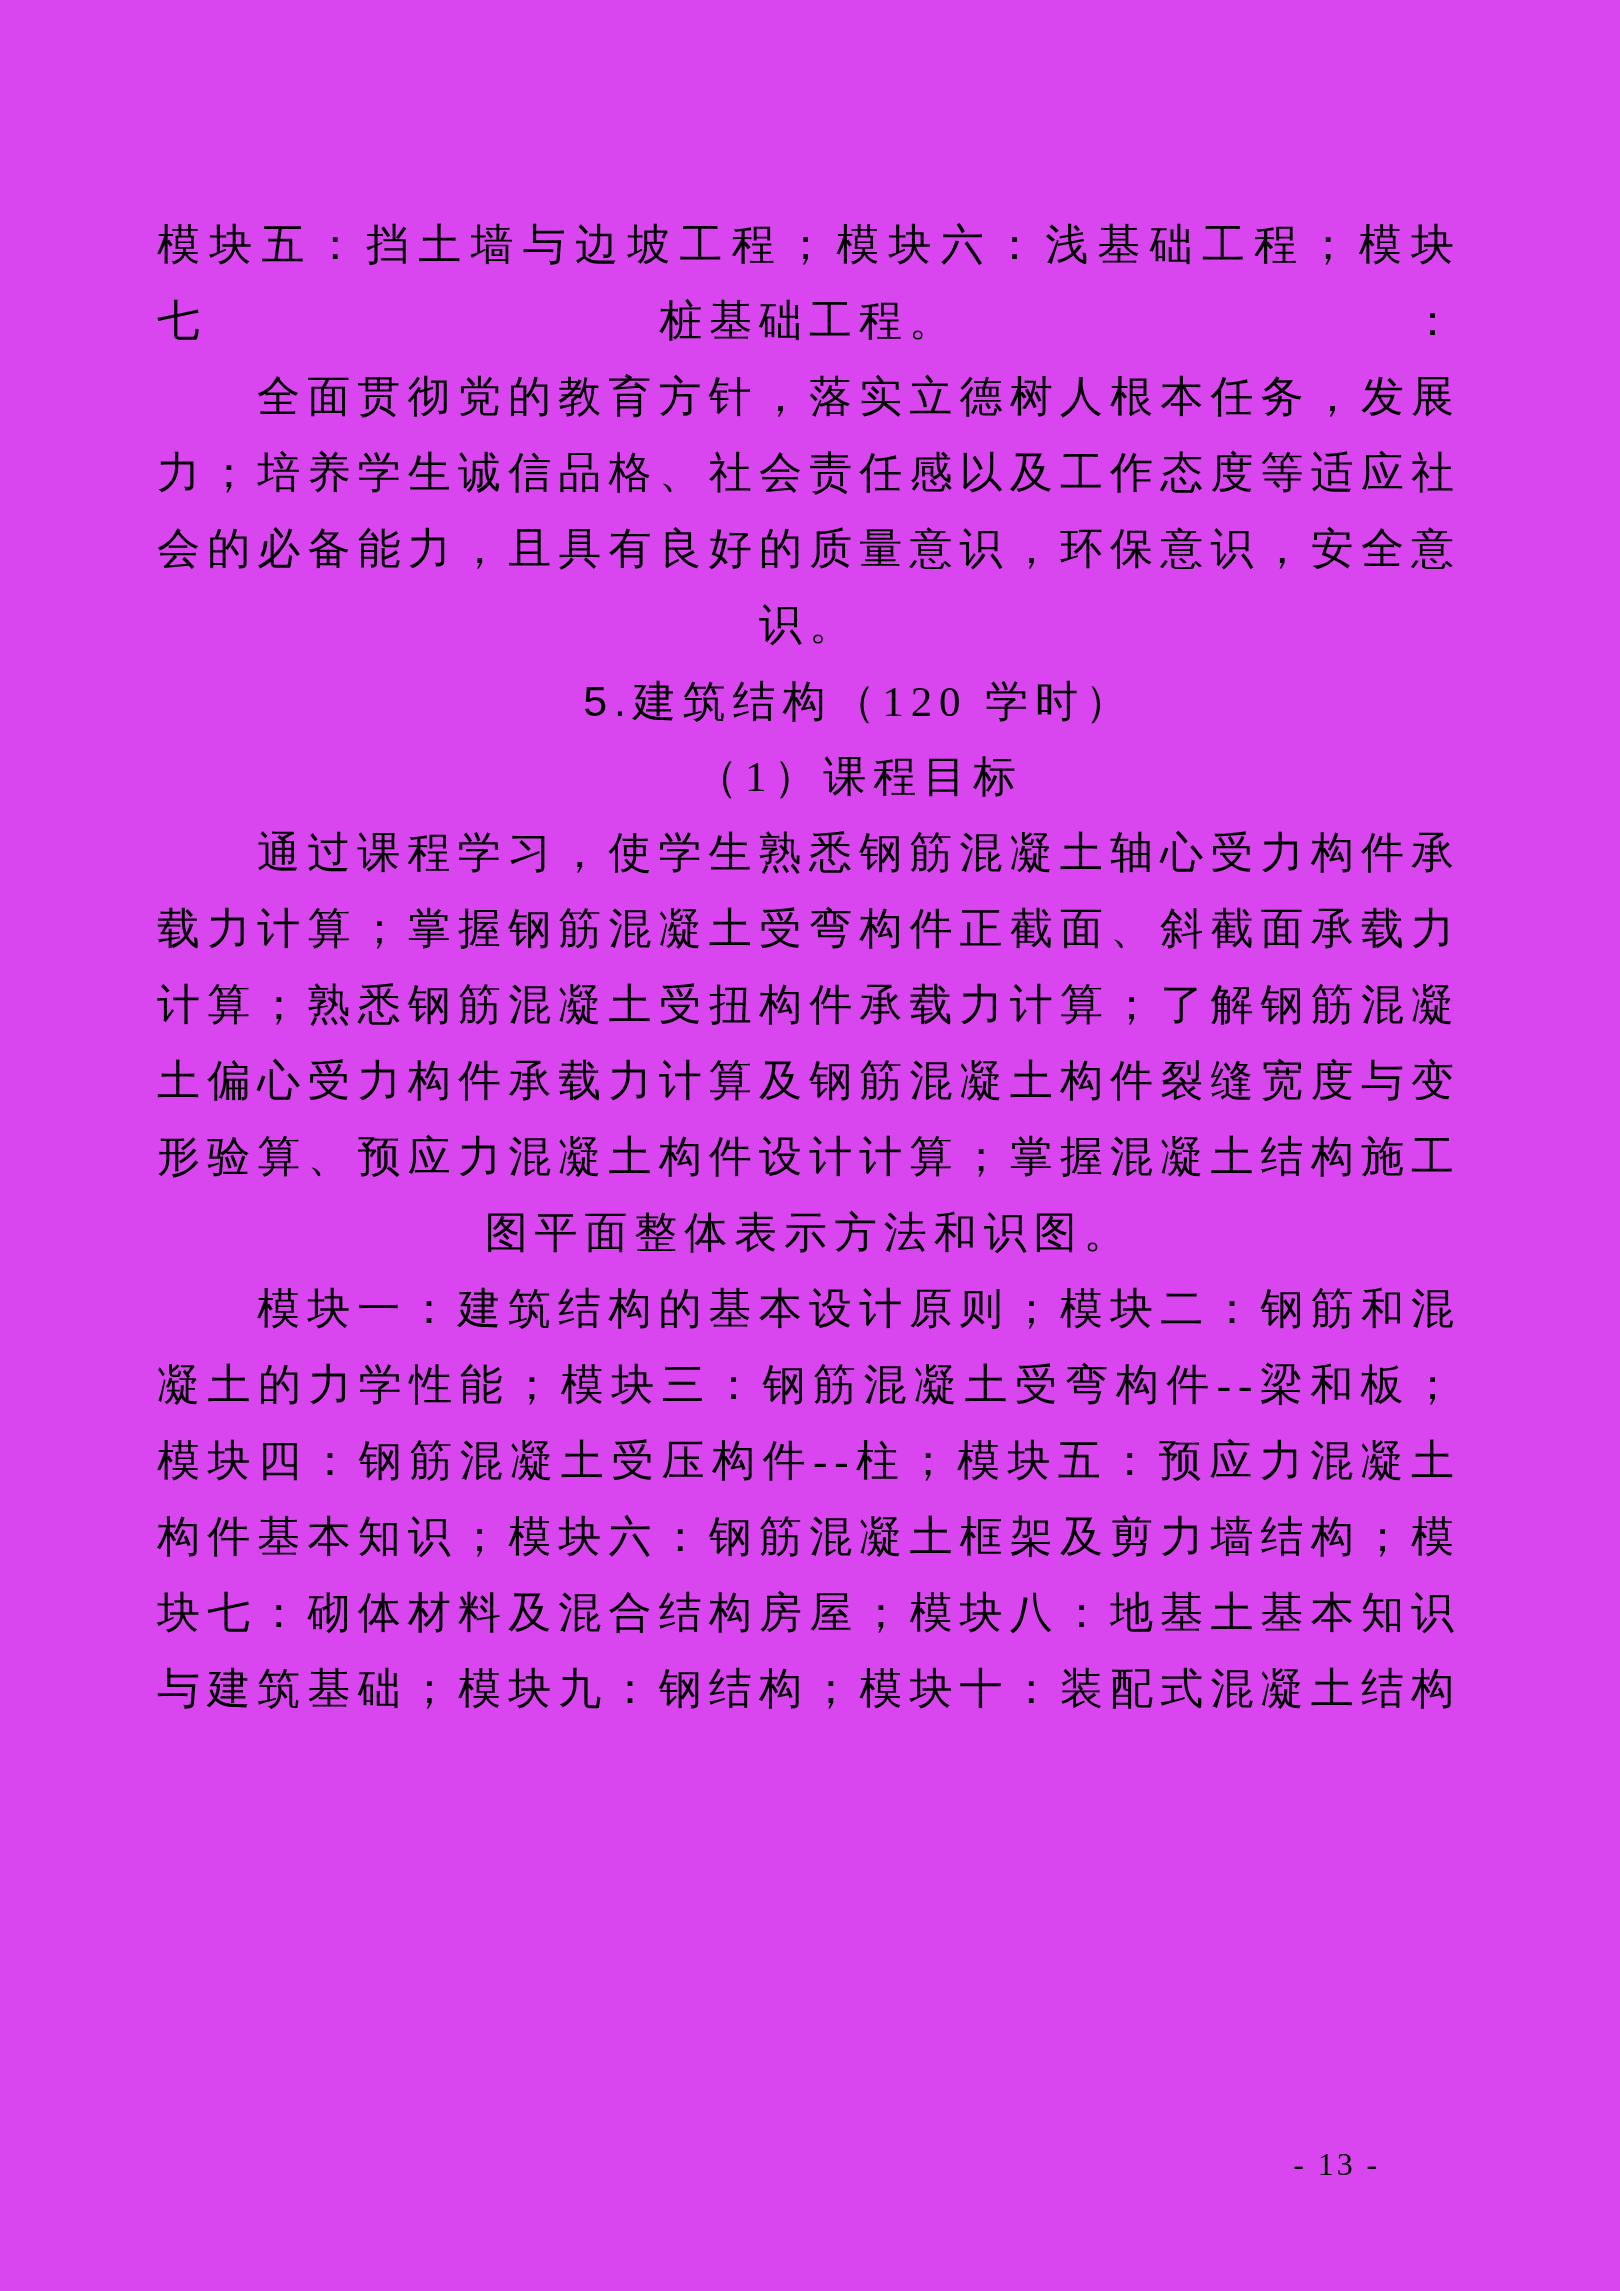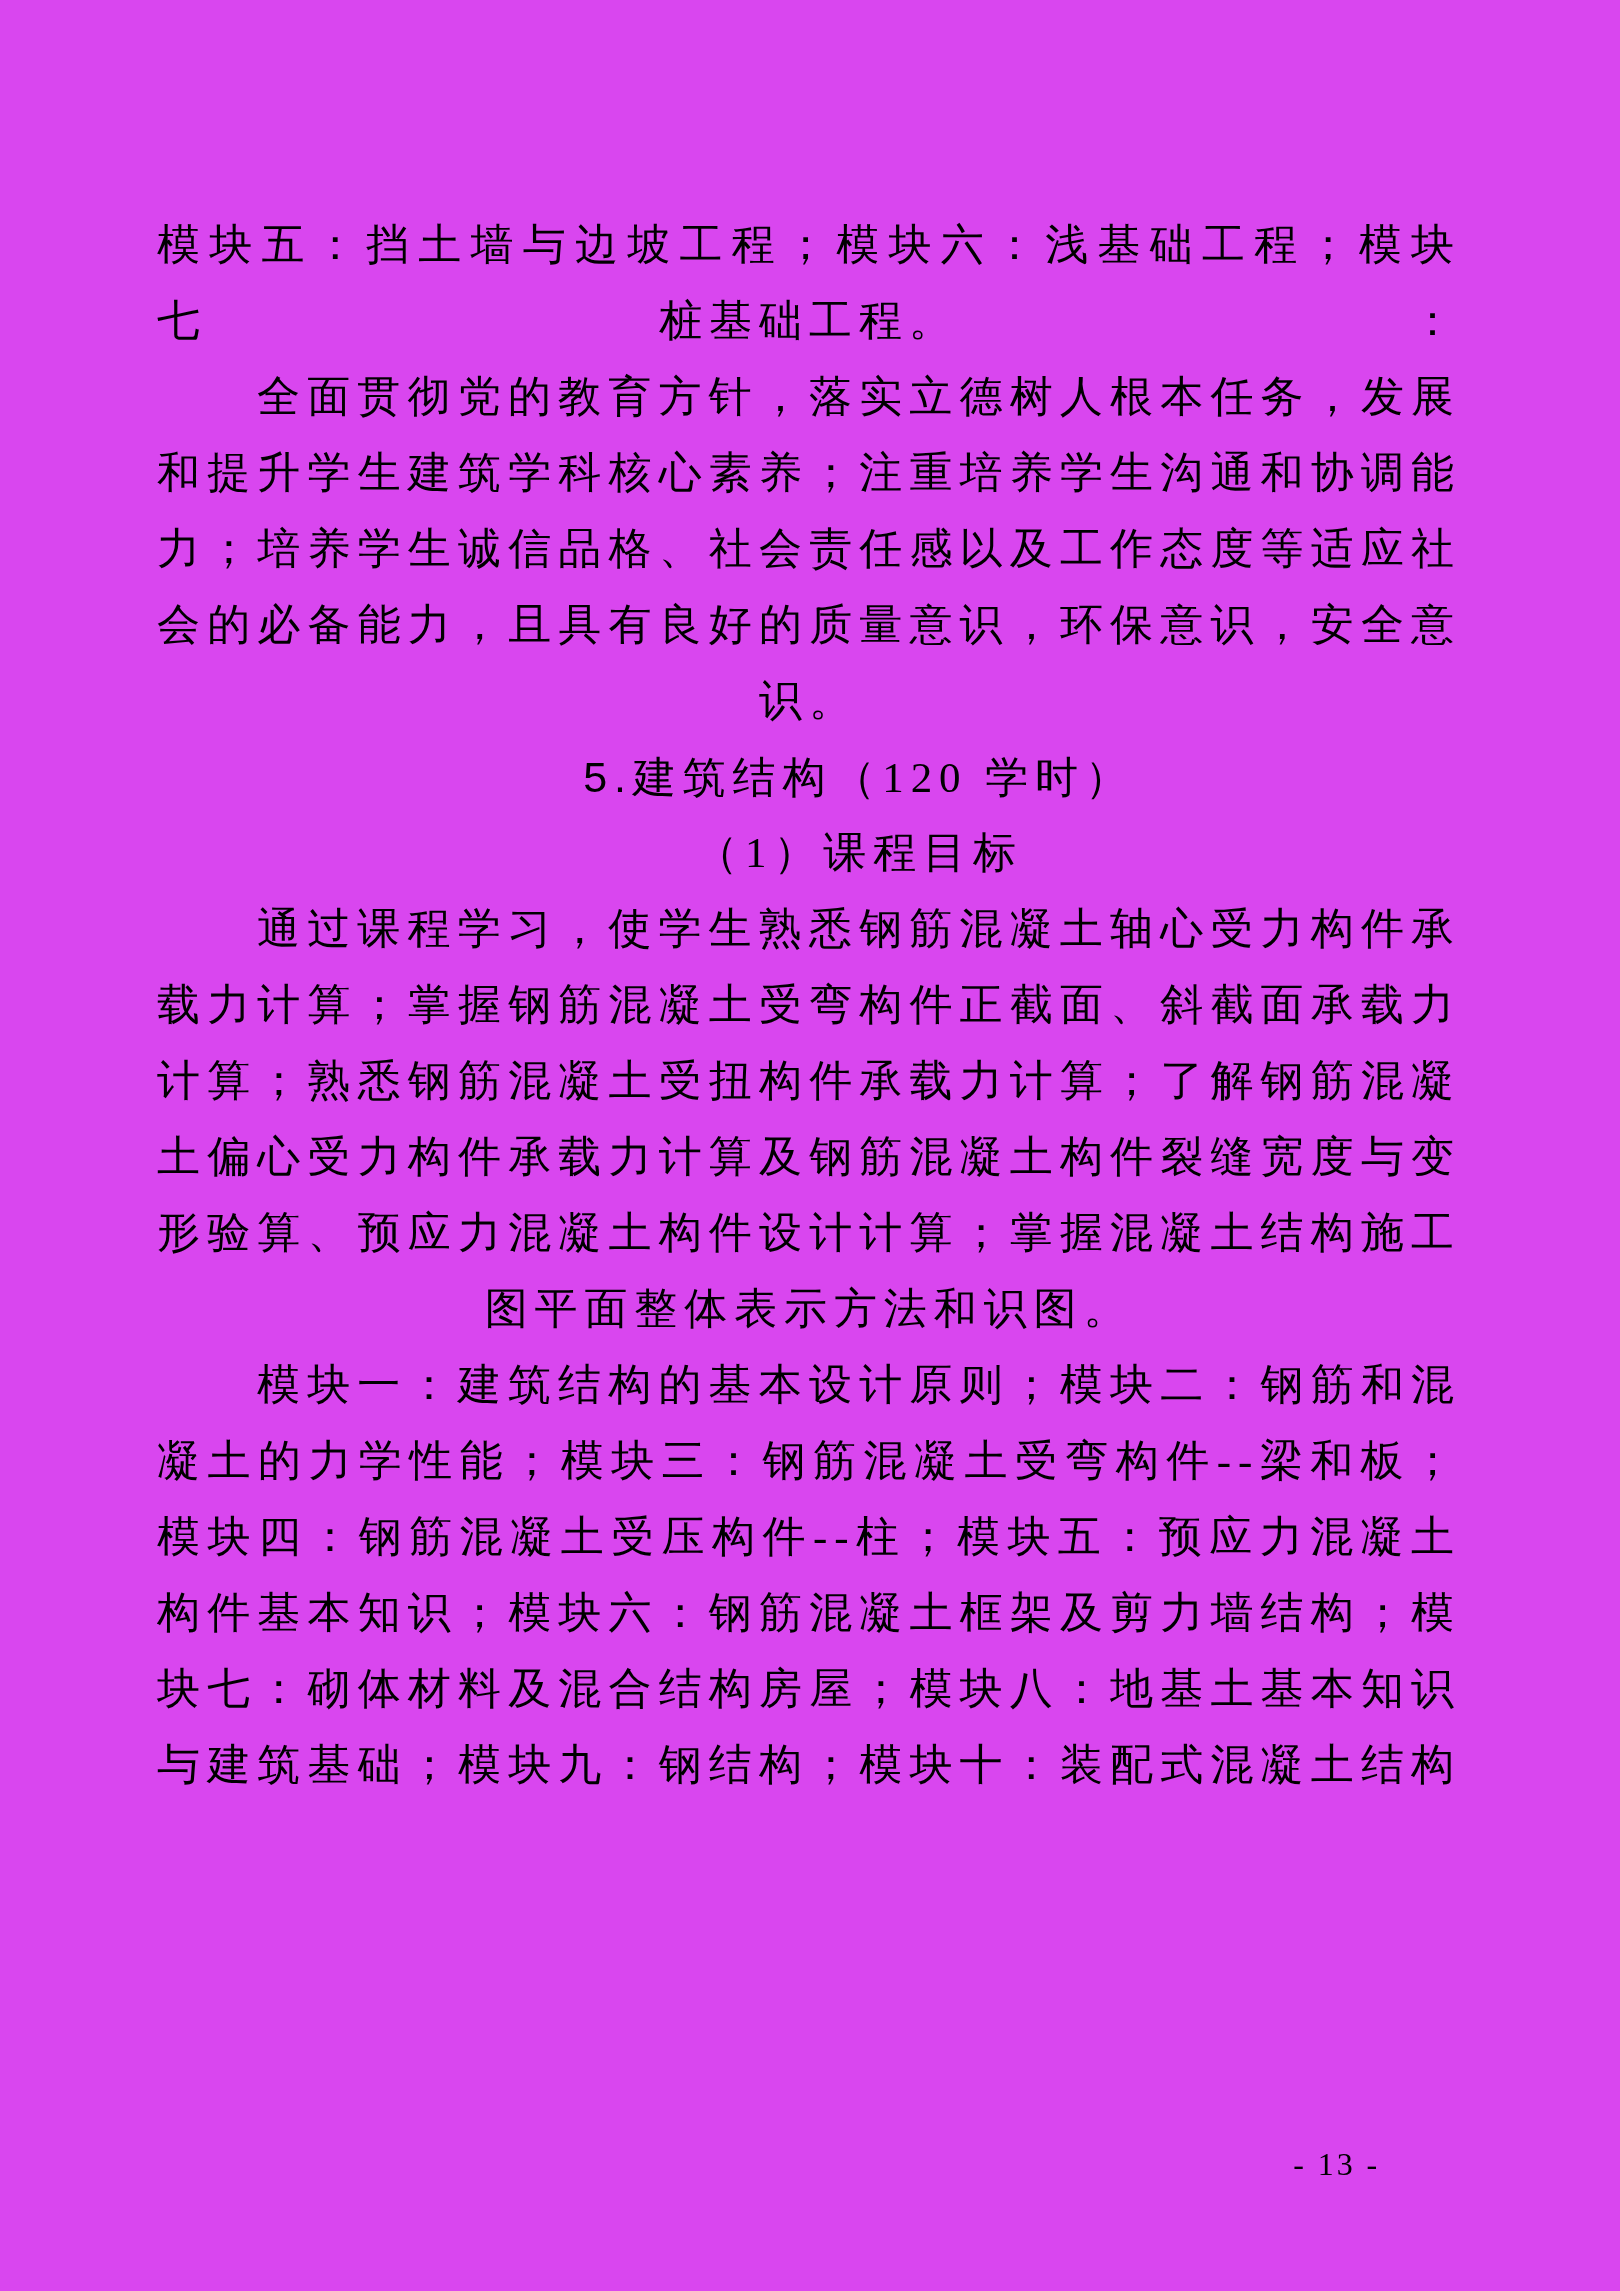--- a/index.html
+++ b/index.html
@@ -54,21 +54,20 @@
   <div class="text-col">
 
     <div class="para">
       <div class="ln just">模块五：挡土墙与边坡工程；模块六：浅基础工程；模块七：</div>
       <div class="ln">桩基础工程。</div>
     </div>
 
 
     <div class="para">
       <div class="ln indent just">全面贯彻党的教育方针，落实立德树人根本任务，发展</div>
-      <div class="ln just">和提升学生建筑学科核心素养；注重培养学生沟通和协调能</div>
       <div class="ln just">力；培养学生诚信品格、社会责任感以及工作态度等适应社</div>
       <div class="ln just">会的必备能力，且具有良好的质量意识，环保意识，安全意</div>
       <div class="ln">识。</div>
     </div>
 
     <div class="para">
       <div class="ln indent"><span class="bold-part">5.建筑结构</span><span>（120 学时）</span></div>
     </div>
 
     <div class="para">

